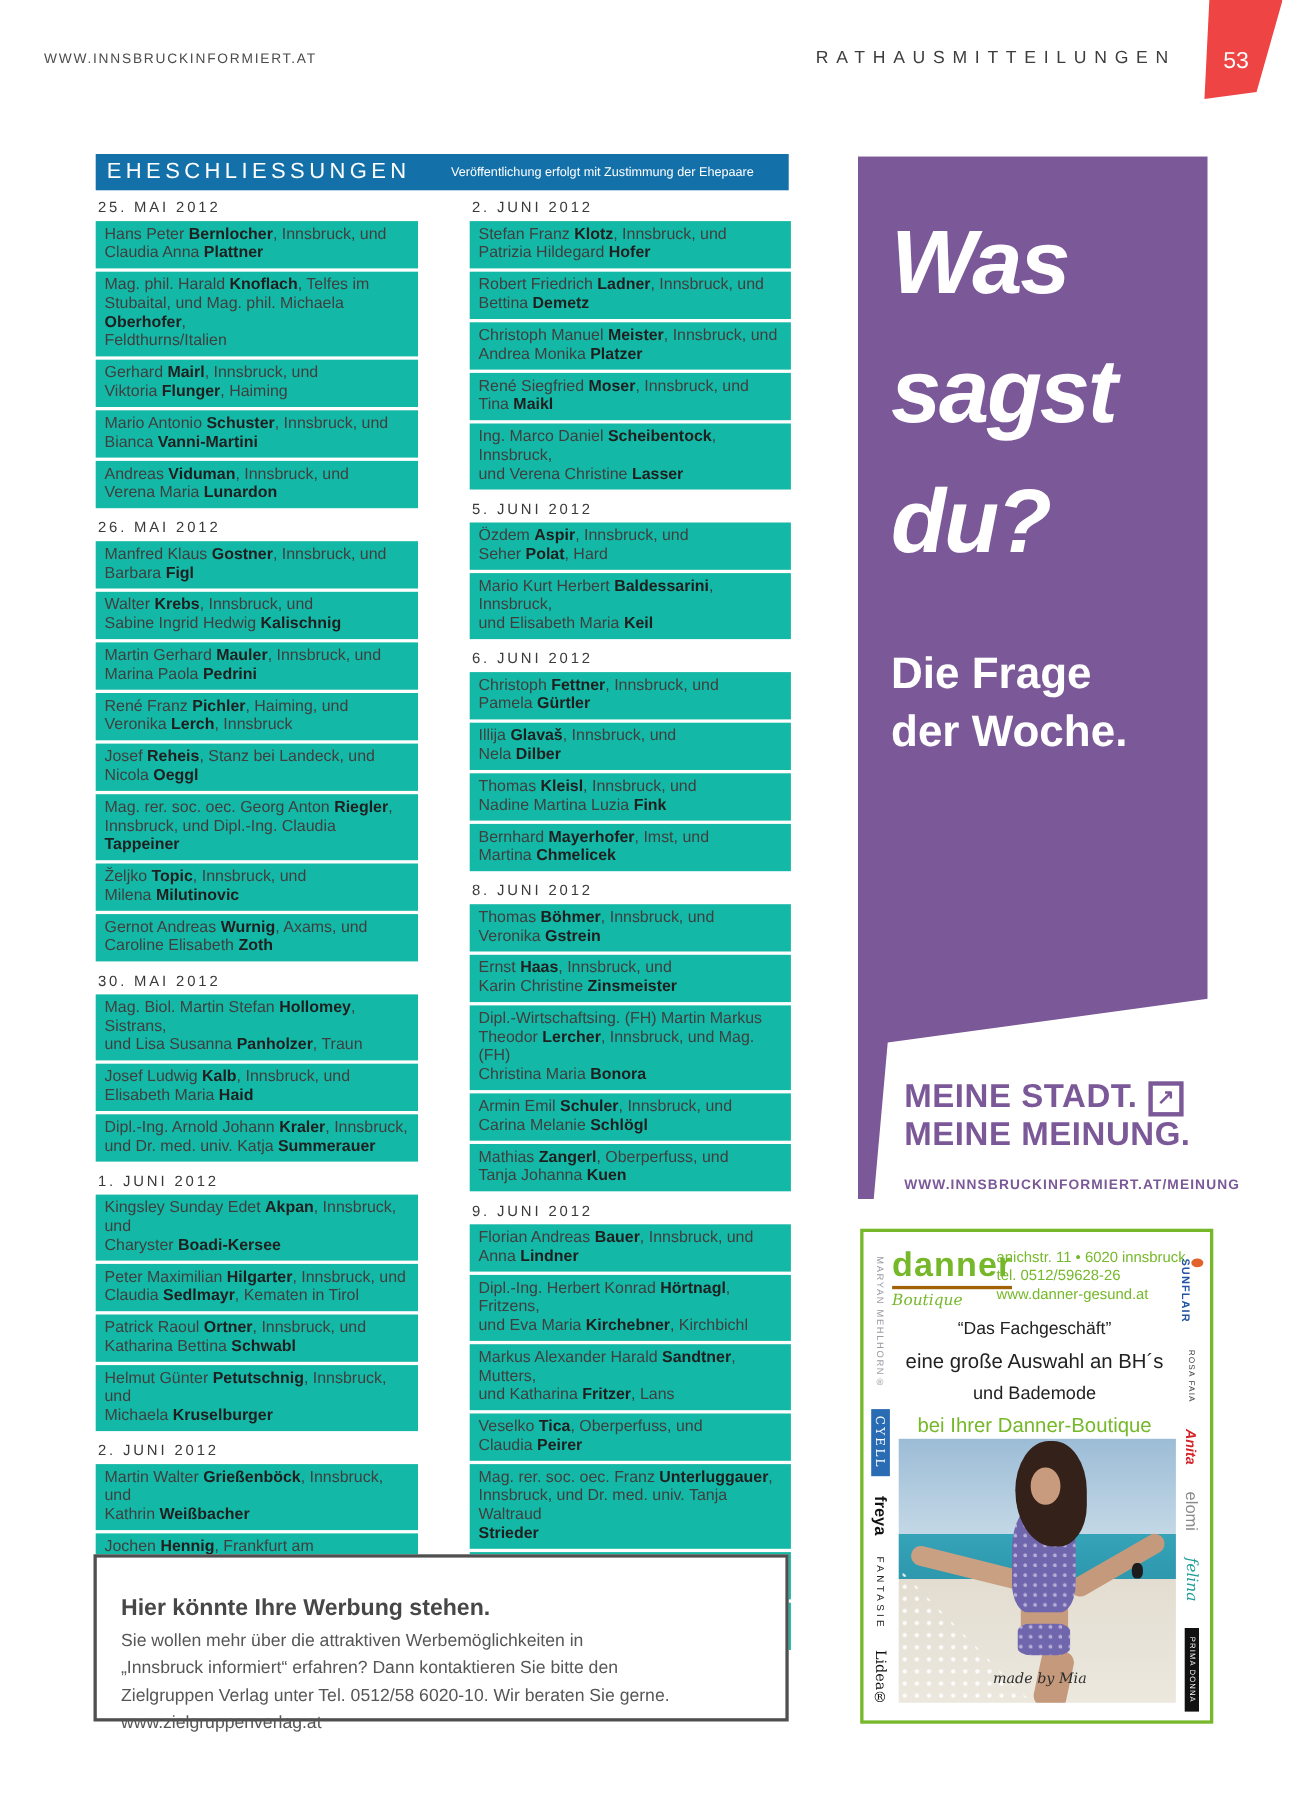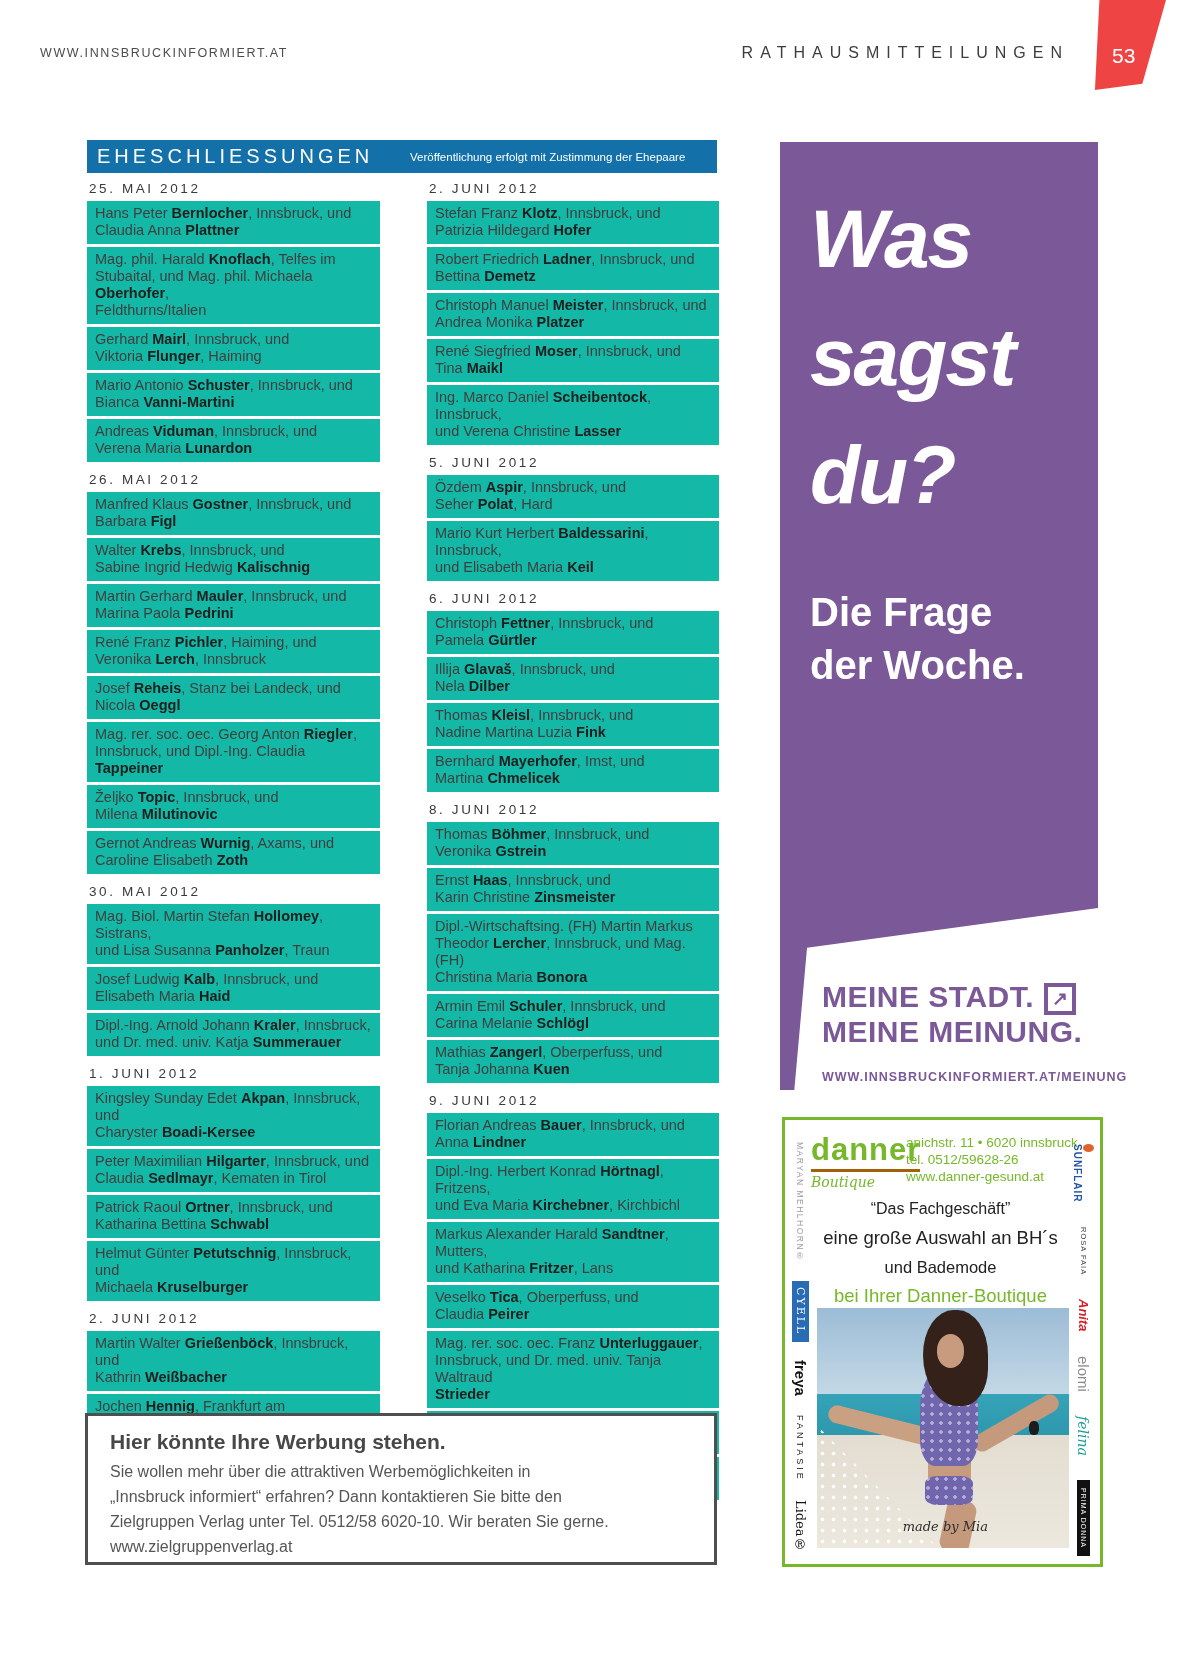--- a/index.html
+++ b/index.html
@@ -89,21 +89,21 @@
       background:#e2622d;border-radius:50%;writing-mode:horizontal-tb;}
   .brand-rail.right .brand:nth-child(2){font-size:7.5px;letter-spacing:1px;color:#444;}
   .brand-rail.right .brand:nth-child(3){font-size:13px;font-weight:bold;font-style:italic;color:#d5232a;}
   .brand-rail.right .brand:nth-child(4){font-size:15px;color:#8a8a8a;}
   .brand-rail.right .brand:nth-child(5){font-family:"DejaVu Serif",serif;font-style:italic;font-size:14px;color:#1f9e96;}
   .brand-rail.right .brand:nth-child(6){font-size:7px;letter-spacing:1px;color:#fff;background:#111;padding:8px 3px;}
 
   
   .ad-box{position:absolute;left:85px;top:1413px;width:632px;height:152px;border:3px solid #4f4f4f;
           box-sizing:border-box;background:#fff;padding:14px 22px;}
-  .ad-box .heading{font-size:21px;font-weight:bold;color:#474747;margin-bottom:5px;}
+  .ad-box .heading{font-size:21px;font-weight:bold;color:#474747;margin-bottom:5px;margin-top:20px;}
   .ad-box .line{font-size:16px;color:#565656;line-height:25px;}
 </style>
 </head>
 <body>
 
 <div class="page">
 
   <div class="site-url">WWW.INNSBRUCKINFORMIERT.AT</div>
   <div class="section-label">RATHAUSMITTEILUNGEN</div>
   <div class="page-tab">

